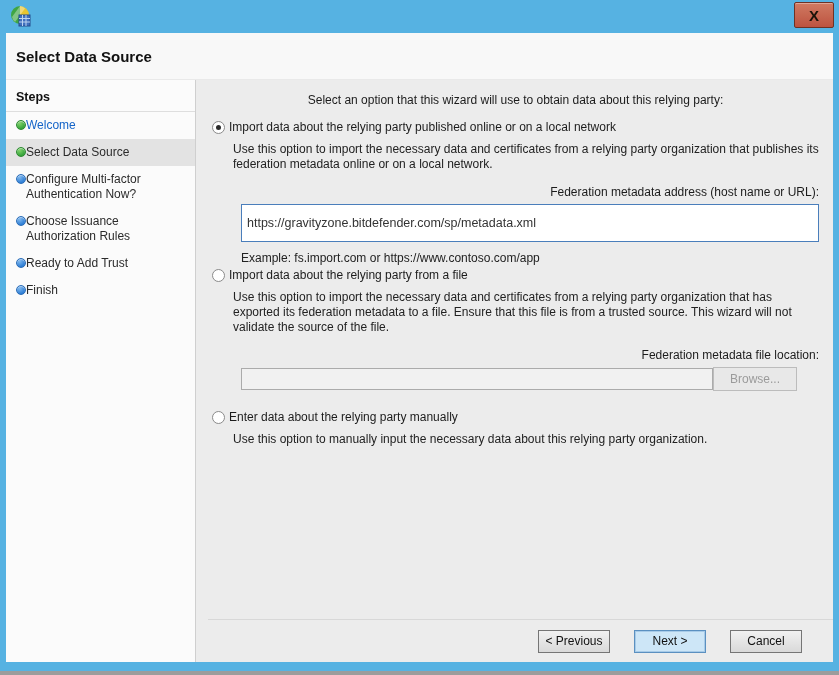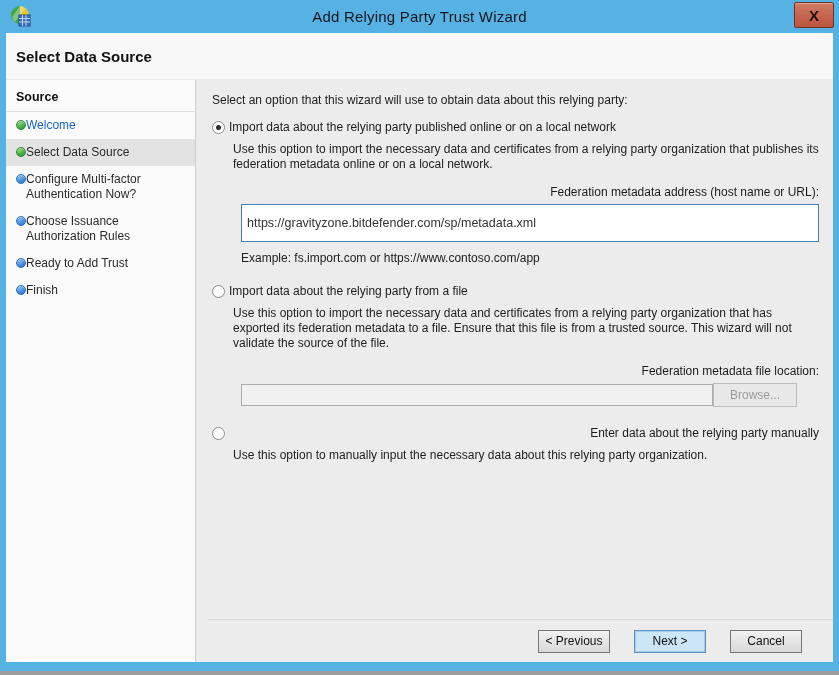--- a/index.html
+++ b/index.html
@@ -54,52 +54,52 @@
   .step-item.link .step-label { color:#1464c8; }
   .bullet {
     width:10px; height:10px; min-width:10px; border-radius:50%; margin-top:2px;
     box-shadow:inset 0 1px 1px rgba(255,255,255,.6);
   }
   .bullet.done { background:radial-gradient(circle at 35% 30%, #7fd36a, #36a33a 70%); border:1px solid #2c8a30; }
   .bullet.todo { background:radial-gradient(circle at 35% 30%, #7db7ee, #2f7fd6 70%); border:1px solid #2a6db8; }
   
   #main { flex:1; position:relative; font-size:12px; color:#1c1c1c; }
   #main-scroll { padding:13px 14px 0 16px; }
-  .intro { margin-bottom:13px; }
+  .intro { margin-bottom:13px;text-align:center; }
   .option-row { display:flex; align-items:center; gap:4px; margin-top:2px; }
   .radio {
     width:13px; height:13px; min-width:13px; border:1px solid #8a8a8a; border-radius:50%;
     background:#fff; position:relative; display:inline-block;
   }
   .radio.checked::after {
     content:""; position:absolute; left:3px; top:3px; width:5px; height:5px;
     border-radius:50%; background:#2b2b2b;
   }
   .option-label { font-size:12px; color:#1c1c1c; }
   .option-desc {
     margin:8px 0 0 21px; max-width:592px; line-height:15px; color:#222;
   }
   .field-label { margin:13px 0 0 29px;text-align:right; }
   .url-input {
     display:block; margin:5px 0 0 29px; width:578px; height:38px;
     border:1px solid #4a7ebb; background:#fff; font-family:"Liberation Sans",sans-serif;
     font-size:12.5px; color:#333; padding:0 5px; outline:none;
   }
   .example { margin:9px 0 0 29px; color:#222; }
-  .opt2 { margin-top:19px; }
+  .opt2 { margin-top:3px; }
   .file-row { display:flex; align-items:center; margin:5px 0 0 29px; }
   .file-input {
     width:472px; height:22px; border:1px solid #ababab; background:#f1f1f1;
     font-family:"Liberation Sans",sans-serif; font-size:12px; padding:0 5px;
   }
   .browse-btn {
     width:84px; height:24px; background:#e8e8e8; border:1px solid #bcbcbc;
     color:#9b9b9b; font-family:"Liberation Sans",sans-serif; font-size:12px;
   }
-  .opt3 { margin-top:19px;justify-content:space-between; }
+  .opt3 { margin-top:19px; }
   
   #footer {
     position:absolute; left:12px; right:0; bottom:0; height:43px;
     border-top:1px solid #d8d8d8;
     display:flex; align-items:center; justify-content:flex-end;
     gap:24px; padding-right:31px; background:#ececec;
   }
   .btn {
     width:72px; height:23px; font-family:"Liberation Sans",sans-serif; font-size:12px;
     color:#111; background:linear-gradient(#f1f1f1,#d9d9d9);
@@ -119,34 +119,33 @@
 <div id="window">
 
   <div id="titlebar">
     <svg id="app-icon" viewBox="0 0 22 22">
       <path d="M11 1 A9 9 0 0 0 2 10 A9 9 0 0 0 11 19 Z" fill="#3fa544"></path>
       <path d="M11 1 A9 9 0 0 1 20 10 A9 9 0 0 1 11 19 Z" fill="#e8c42f"></path>
       <path d="M11 1 A9 9 0 0 1 16 3.5 L6 17 A9 9 0 0 1 3 12 Z" fill="#ffffff" opacity="0.35"></path>
       <rect x="10" y="10" width="11" height="11" fill="#3f6fbe" stroke="#244d8c" stroke-width="1"></rect>
       <path d="M10 13.5 h11 M10 17 h11 M13.5 10 v11 M17 10 v11" stroke="#bcd3f0" stroke-width="1"></path>
     </svg>
-    <div id="window-title">Add Relying Party Trust Wizard</div>
     <div id="close-btn">
       <span>X</span>
     </div>
   </div>
 
   <div id="headerband">
     <div id="page-heading">Select Data Source</div>
   </div>
 
   <div id="bodyarea">
 
     <div id="sidebar">
-      <div id="steps-title">Source</div>
+      <div id="steps-title">Steps</div>
 
       <div class="step-item link">
         <span class="bullet done"></span>
         <span class="step-label">Welcome</span>
       </div>
       <div class="step-item current">
         <span class="bullet done"></span>
         <span class="step-label">Select Data Source</span>
       </div>
       <div class="step-item">

